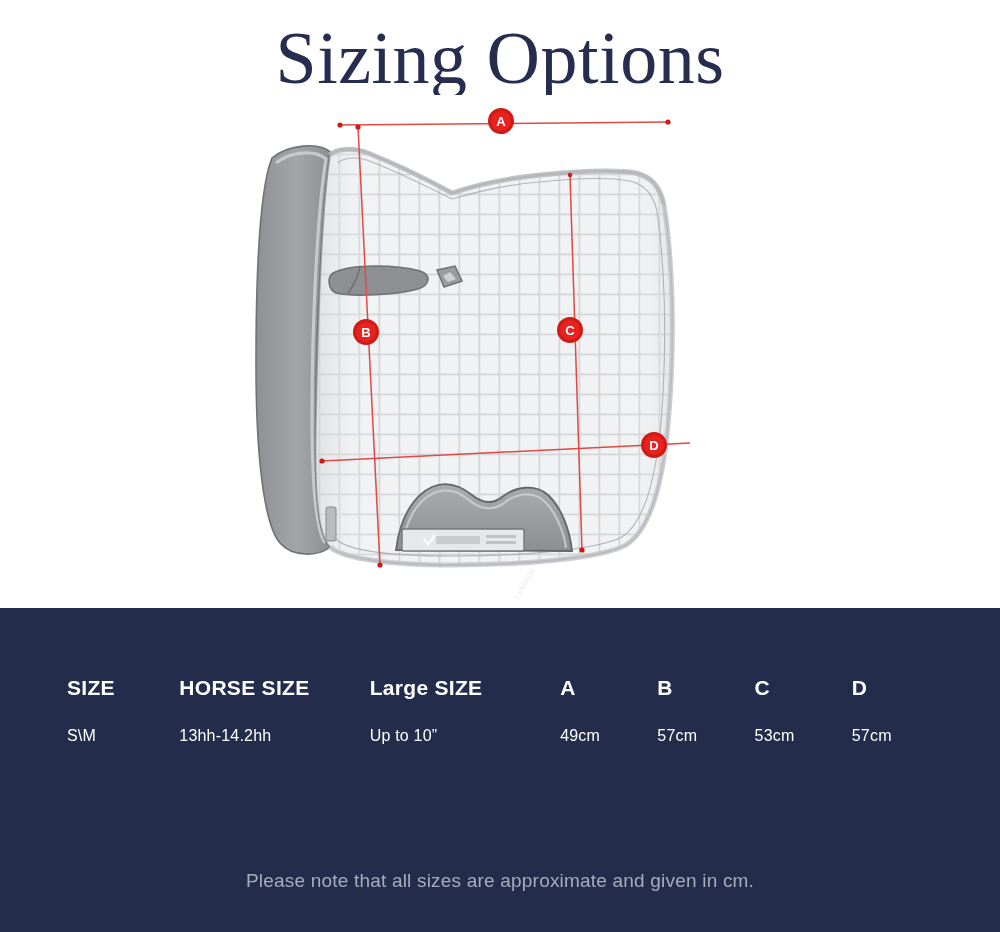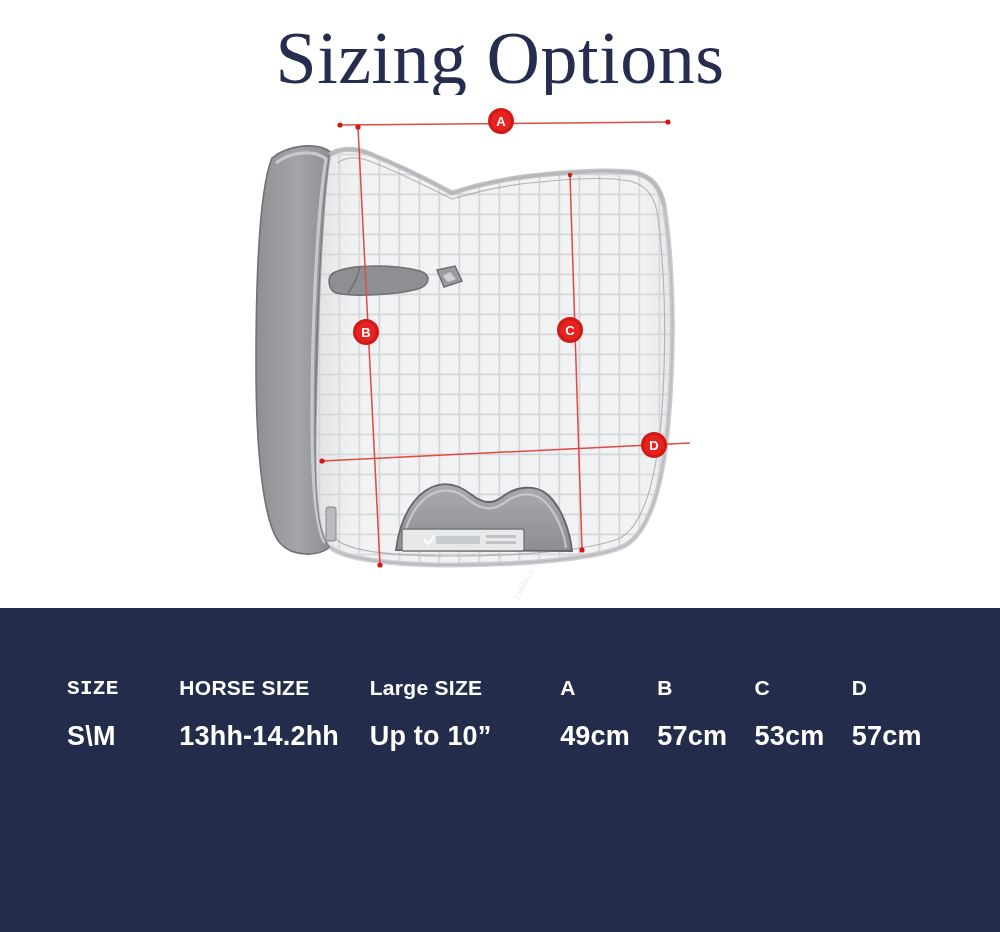--- a/index.html
+++ b/index.html
@@ -68,27 +68,27 @@
     padding:0;
     vertical-align:middle;
   }
   table.spec th {
     font-size:21px;
     font-weight:bold;
     letter-spacing:0.3px;
     height:44px;
   }
   table.spec td {
-    font-size:27px;
-    font-weight:bold;
+    font-size:16px;
+    font-weight:normal;
     letter-spacing:0.2px;
     height:52px;
   }
   
-  .c-size   { width:128px;font-family:Liberation Mono, monospace; }
+  .c-size   { width:128px; }
   .c-horse  { width:190px; }
   .c-saddle { width:190px; }
   .c-ab     { width:97px; }
 
   .col-left  { text-align:left !important; padding-left:16px !important; }
 
   .footnote {
     position:absolute; left:0; top:262px; width:1000px;
     text-align:center;
     color:#a7acbd;
@@ -293,15 +293,16 @@
             <td>Up to 10”</td>
             <td>49cm</td>
             <td>57cm</td>
             <td>53cm</td>
             <td>57cm</td>
           </tr>
         </tbody>
       </table>
     </div>
 
+    <div class="footnote">Please note that all sizes are approximate and given in cm.</div>
   </div>
 
 </div>
 
 </body></html>

